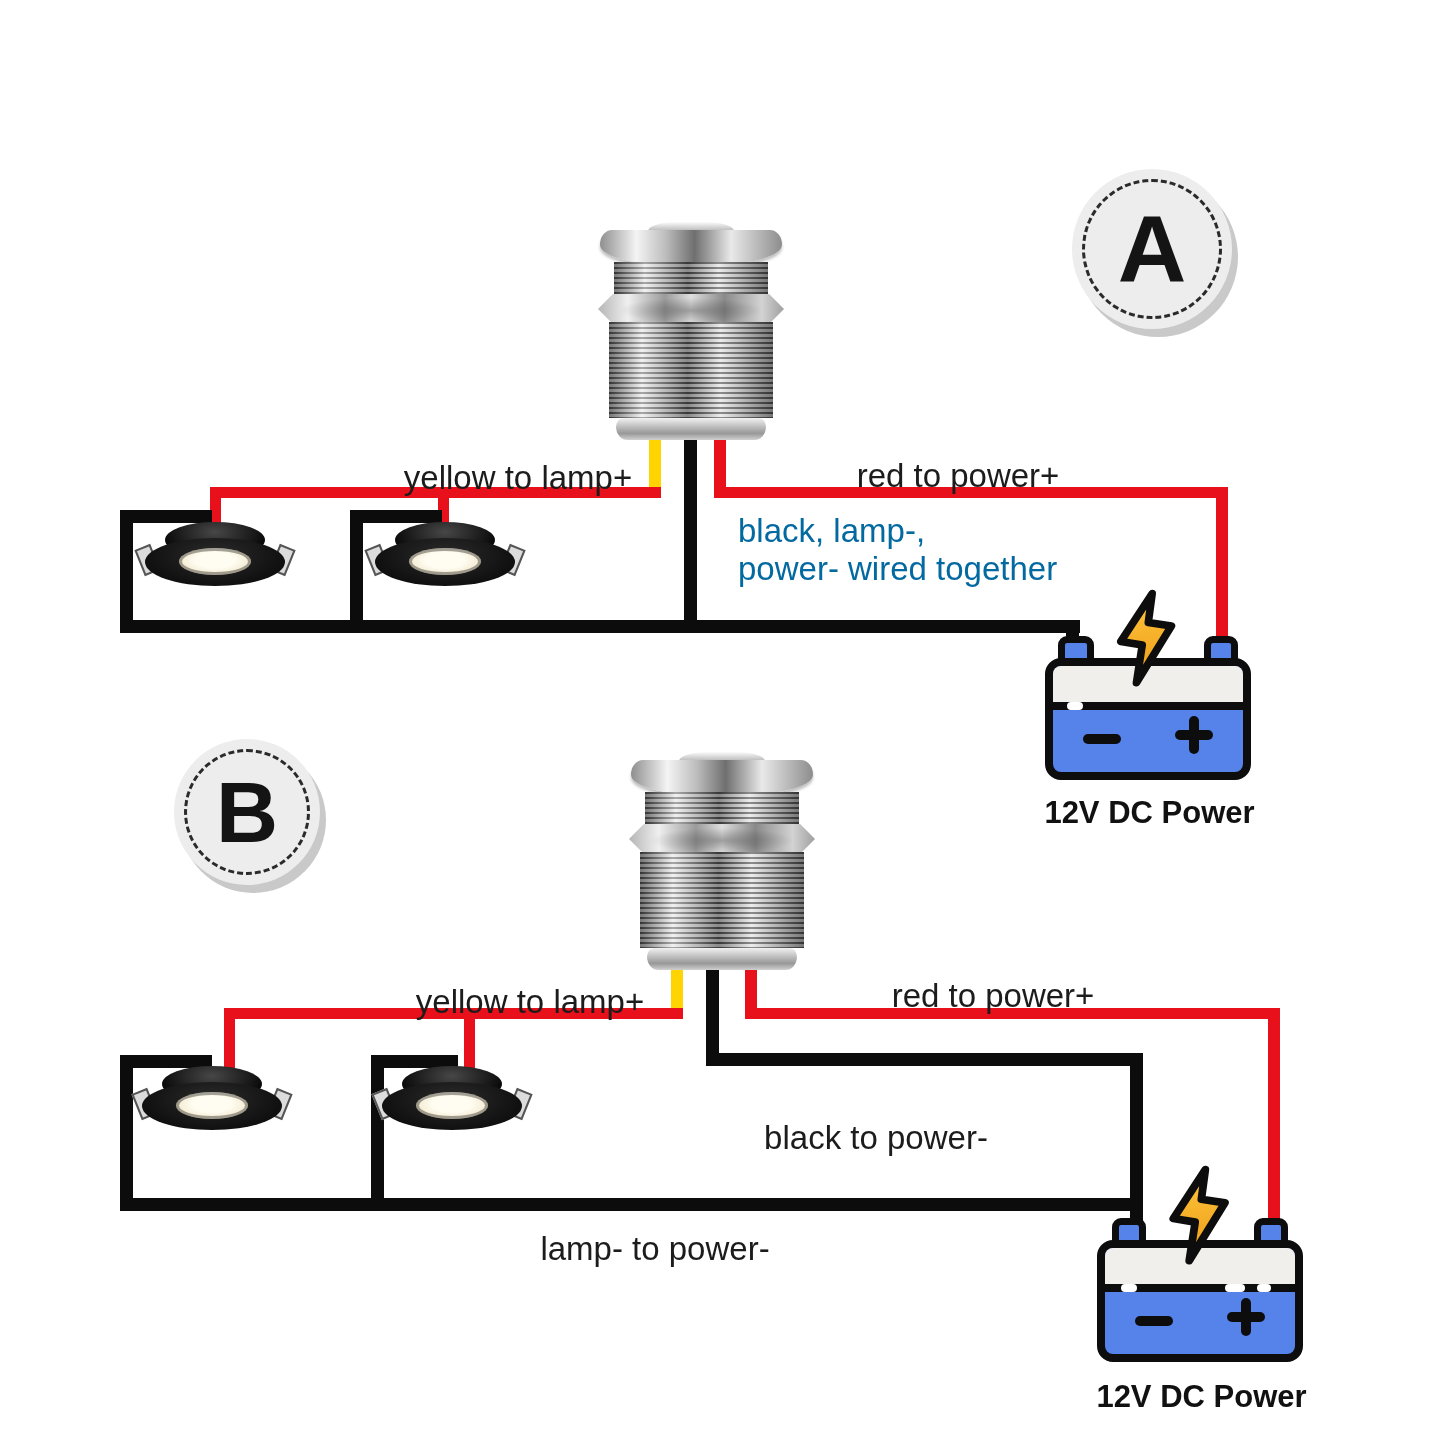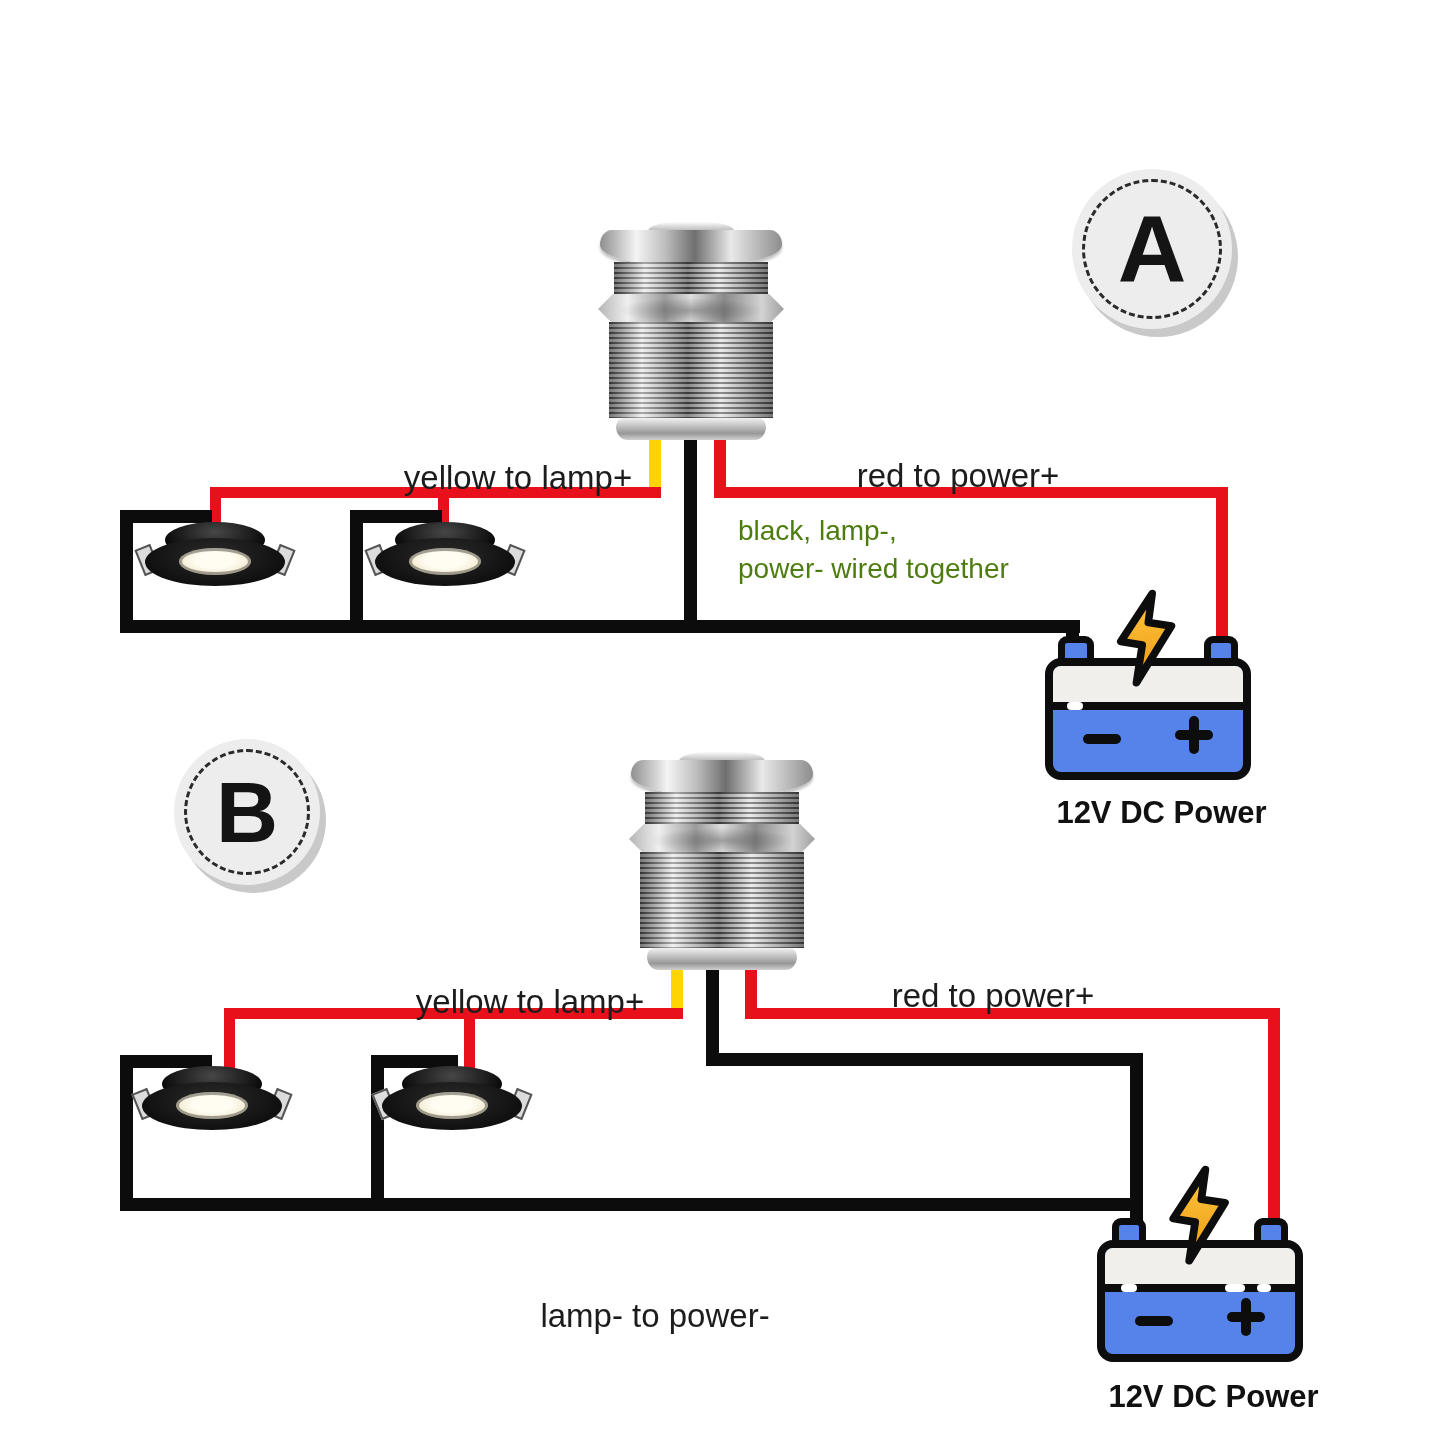--- a/index.html
+++ b/index.html
@@ -10,22 +10,22 @@
          font-size:100px;font-weight:bold;letter-spacing:-4px;color:#111;white-space:nowrap;margin:0;}
 
   
   .wire{position:absolute;}
   .red{background:#E8101A;}
   .yellow{background:#FFD400;}
   .blackw{background:#0c0c0c;}
 
   
   .lbl{position:absolute;font-size:33px;color:#1c1c1c;white-space:nowrap;transform:translateX(-50%);margin-top:11px;}
-  .note{position:absolute;font-size:28px;color:#4d7c0f;white-space:pre-line;line-height:38px;}
-  .bat-label{position:absolute;left:14px;width:100%;text-align:center;font-size:31px;font-weight:bold;color:#111;}
+  .note{position:absolute;font-size:33px;color:#0369a1;white-space:pre-line;line-height:38px;}
+  .bat-label{position:absolute;left:2px;width:100%;text-align:center;font-size:31px;font-weight:bold;color:#111;}
 
   
   .badge{position:absolute;border-radius:50%;background:#EDEDED;box-shadow:6px 8px 0 #c9c9c9;}
   .badge::after{content:"";position:absolute;inset:10px;border:3px dashed #2a2a2a;border-radius:50%;}
   .badge .letter{position:absolute;inset:0;display:flex;align-items:center;justify-content:center;
                  font-weight:bold;color:#141414;}
   .badge-a{left:1072px;top:169px;width:160px;height:160px;}
   .badge-a .letter{font-size:95px;}
   .badge-b{left:174px;top:739px;width:146px;height:146px;}
   .badge-b .letter{font-size:86px;}
@@ -199,21 +199,22 @@
     <div class="sw-knob"></div>
     <div class="sw-cap"></div>
     <div class="sw-threads top"></div>
     <div class="sw-nut"></div>
     <div class="sw-threads bottom"></div>
     <div class="sw-base"></div>
   </div>
 
   <div class="lbl" style="left:530px;top:972px;">yellow to lamp+</div>
   <div class="lbl" style="left:993px;top:966px;">red to power+</div>
-  <div class="lbl" style="left:655px;top:1286px;">lamp- to power-</div>
+  <div class="lbl" style="left:876px;top:1108px;">black to power-</div>
+  <div class="lbl" style="left:655px;top:1219px;">lamp- to power-</div>
 
   <div class="battery" style="left:1092px;top:1165px;">
     <div class="terminal" style="left:20px;top:53px;width:34px;"></div>
     <div class="terminal" style="left:162px;top:53px;width:34px;"></div>
     <div class="bat-body">
       <div class="bat-top"></div>
       <div class="bat-dash" style="left:16px;"></div>
       <div class="bat-dash" style="left:120px;width:20px;"></div>
       <div class="bat-dash" style="left:152px;width:14px;"></div>
       <div class="minus"></div>

